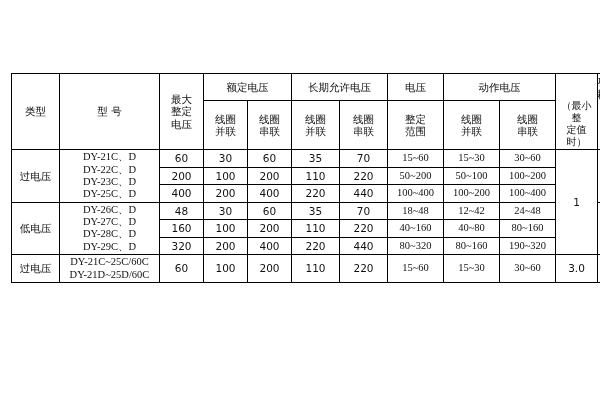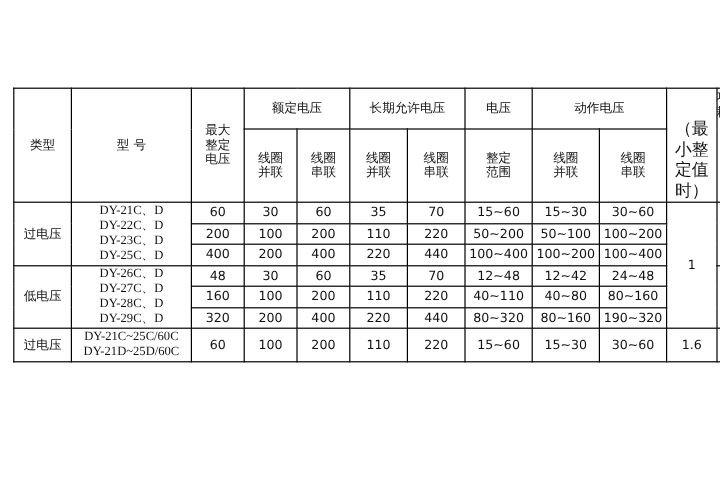--- a/index.html
+++ b/index.html
@@ -58,27 +58,28 @@
   .model-cell span {
     display: block;
     font-family: Liberation Serif, serif;
   }
   .num {
     font-size: 10.5px;
   }
   .rng {
     font-size: 10px;
     white-space: nowrap;
+    font-family: Liberation Serif, serif;
   }
   .stack span {
     display: block;
   }
   .pw-cell span {
     display: block;
-    font-size: 14px;
+    font-size: 10px;
     line-height: 1.2;
   }
   .pw-cell .big {
     font-size: 10.5px;
     padding-left: 40px;
   }
   col.c-type { width: 48px; }
   col.c-model { width: 100px; }
   col.c-max { width: 44px; }
   col.c-rp { width: 44px; }
@@ -213,32 +214,32 @@
           <span>DY-26C、D</span>
           <span>DY-27C、D</span>
           <span>DY-28C、D</span>
           <span>DY-29C、D</span>
         </td>
         <td class="num">48</td>
         <td class="num">30</td>
         <td class="num">60</td>
         <td class="num">35</td>
         <td class="num">70</td>
-        <td class="rng">12~48</td>
+        <td class="rng">18~48</td>
         <td class="rng">12~42</td>
         <td class="rng">24~48</td>
         <td rowspan="3" class="num">1.25</td>
       </tr>
       <tr>
         <td class="num">160</td>
         <td class="num">100</td>
         <td class="num">200</td>
         <td class="num">110</td>
         <td class="num">220</td>
-        <td class="rng">40~110</td>
+        <td class="rng">40~160</td>
         <td class="rng">40~80</td>
         <td class="rng">80~160</td>
       </tr>
       <tr>
         <td class="num">320</td>
         <td class="num">200</td>
         <td class="num">400</td>
         <td class="num">220</td>
         <td class="num">440</td>
         <td class="rng">80~320</td>
@@ -253,19 +254,19 @@
           <span>DY-21D~25D/60C</span>
         </td>
         <td class="num">60</td>
         <td class="num">100</td>
         <td class="num">200</td>
         <td class="num">110</td>
         <td class="num">220</td>
         <td class="rng">15~60</td>
         <td class="rng">15~30</td>
         <td class="rng">30~60</td>
-        <td class="num">1.6</td>
+        <td class="num">3.0</td>
         <td class="num">0.8</td>
       </tr>
     </tbody>
   </table>
 
 </div>
 
 </body></html>

